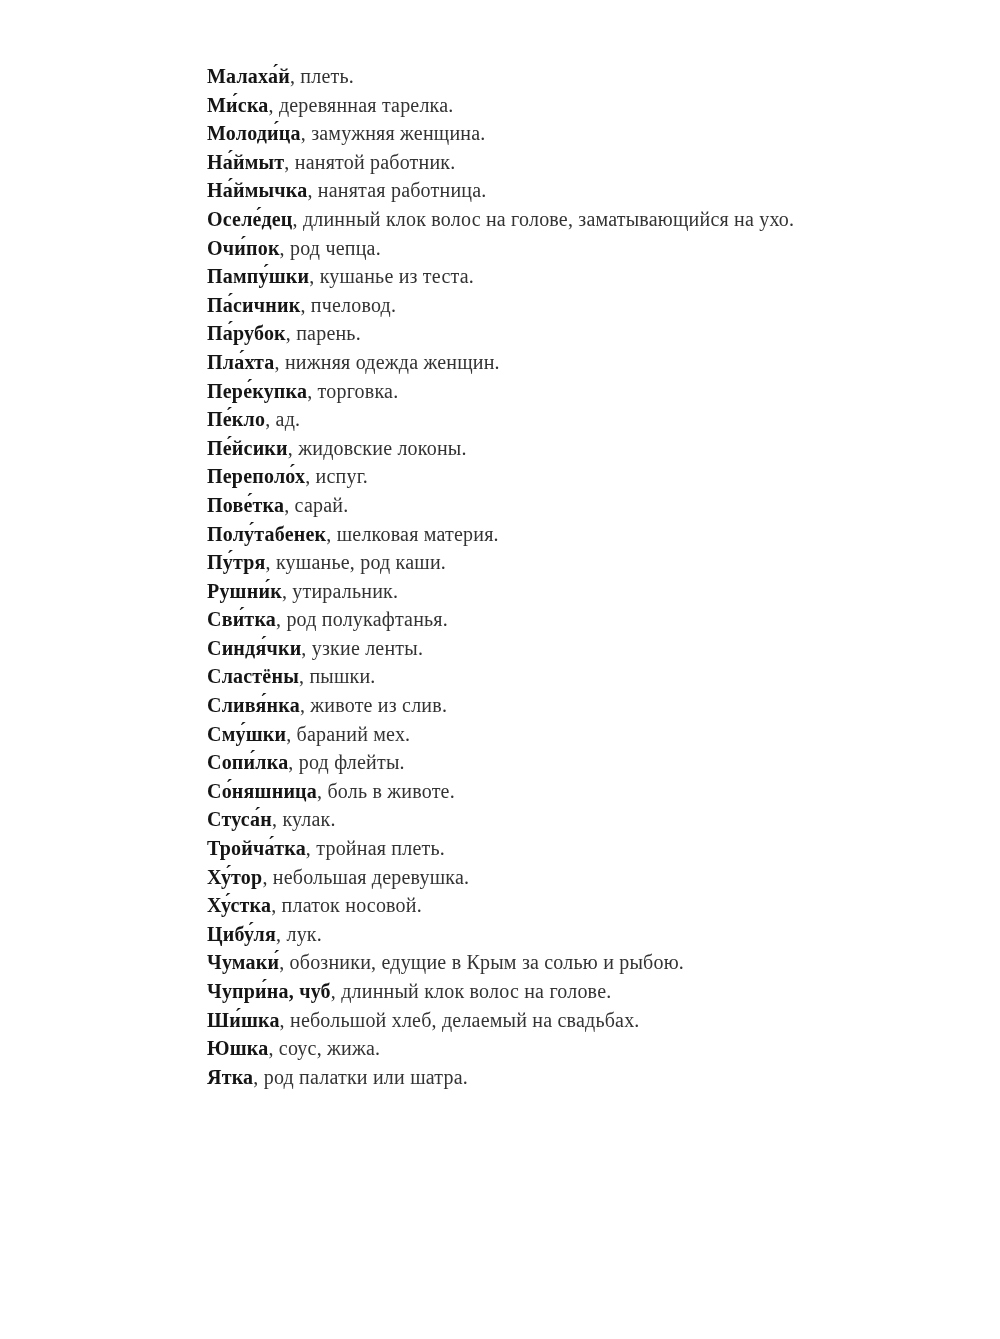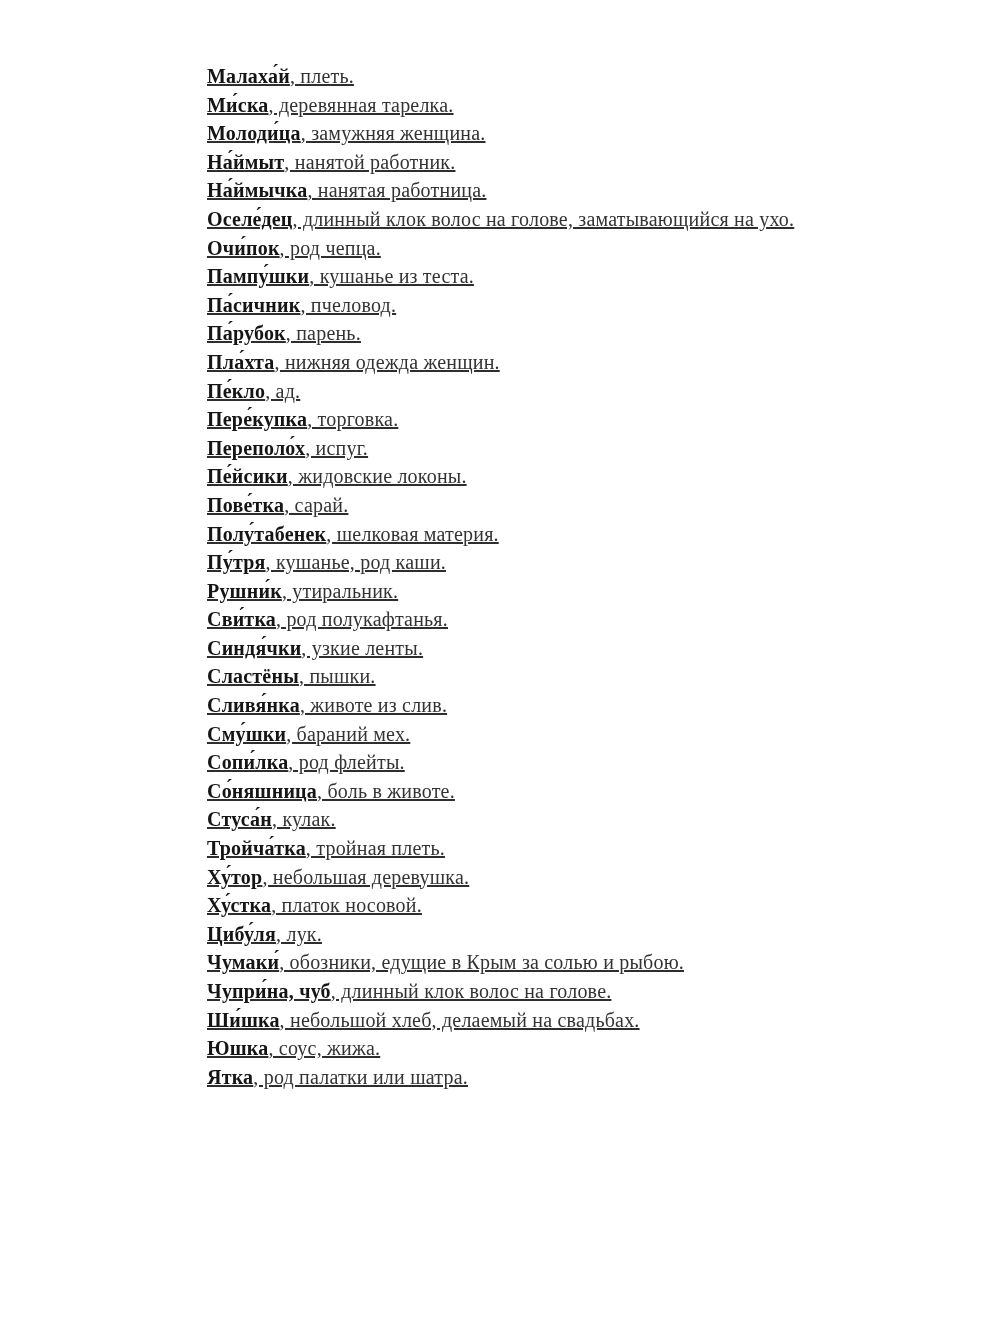--- a/index.html
+++ b/index.html
@@ -25,21 +25,20 @@
     list-style: none;
     margin: 0;
     padding: 0;
   }
   .glossary-entry {
     font-size: 20px;
     line-height: 28.6px;
     color: #2e2e2e;
     letter-spacing: 0.2px;
     white-space: nowrap;
-    text-decoration: underline;
   }
   .entry-term {
     font-weight: 700;
     color: #151515;
   }
   .entry-definition {
     font-weight: 400;
     color: #333333;
   }
 </style>
@@ -63,27 +62,27 @@
   <li class="glossary-entry"><span class="entry-term">Очи́пок</span><span class="entry-definition">, род чепца.</span></li>
 
   <li class="glossary-entry"><span class="entry-term">Пампу́шки</span><span class="entry-definition">, кушанье из теста.</span></li>
 
   <li class="glossary-entry"><span class="entry-term">Па́сичник</span><span class="entry-definition">, пчеловод.</span></li>
 
   <li class="glossary-entry"><span class="entry-term">Па́рубок</span><span class="entry-definition">, парень.</span></li>
 
   <li class="glossary-entry"><span class="entry-term">Пла́хта</span><span class="entry-definition">, нижняя одежда женщин.</span></li>
 
+  <li class="glossary-entry"><span class="entry-term">Пере́купка</span><span class="entry-definition">, торговка.</span></li>
+
   <li class="glossary-entry"><span class="entry-term">Пе́кло</span><span class="entry-definition">, ад.</span></li>
 
-  <li class="glossary-entry"><span class="entry-term">Пере́купка</span><span class="entry-definition">, торговка.</span></li>
+  <li class="glossary-entry"><span class="entry-term">Пе́йсики</span><span class="entry-definition">, жидовские локоны.</span></li>
 
   <li class="glossary-entry"><span class="entry-term">Переполо́х</span><span class="entry-definition">, испуг.</span></li>
-
-  <li class="glossary-entry"><span class="entry-term">Пе́йсики</span><span class="entry-definition">, жидовские локоны.</span></li>
 
   <li class="glossary-entry"><span class="entry-term">Пове́тка</span><span class="entry-definition">, сарай.</span></li>
 
   <li class="glossary-entry"><span class="entry-term">Полу́табенек</span><span class="entry-definition">, шелковая материя.</span></li>
 
   <li class="glossary-entry"><span class="entry-term">Пу́тря</span><span class="entry-definition">, кушанье, род каши.</span></li>
 
   <li class="glossary-entry"><span class="entry-term">Рушни́к</span><span class="entry-definition">, утиральник.</span></li>
 
   <li class="glossary-entry"><span class="entry-term">Сви́тка</span><span class="entry-definition">, род полукафтанья.</span></li>

